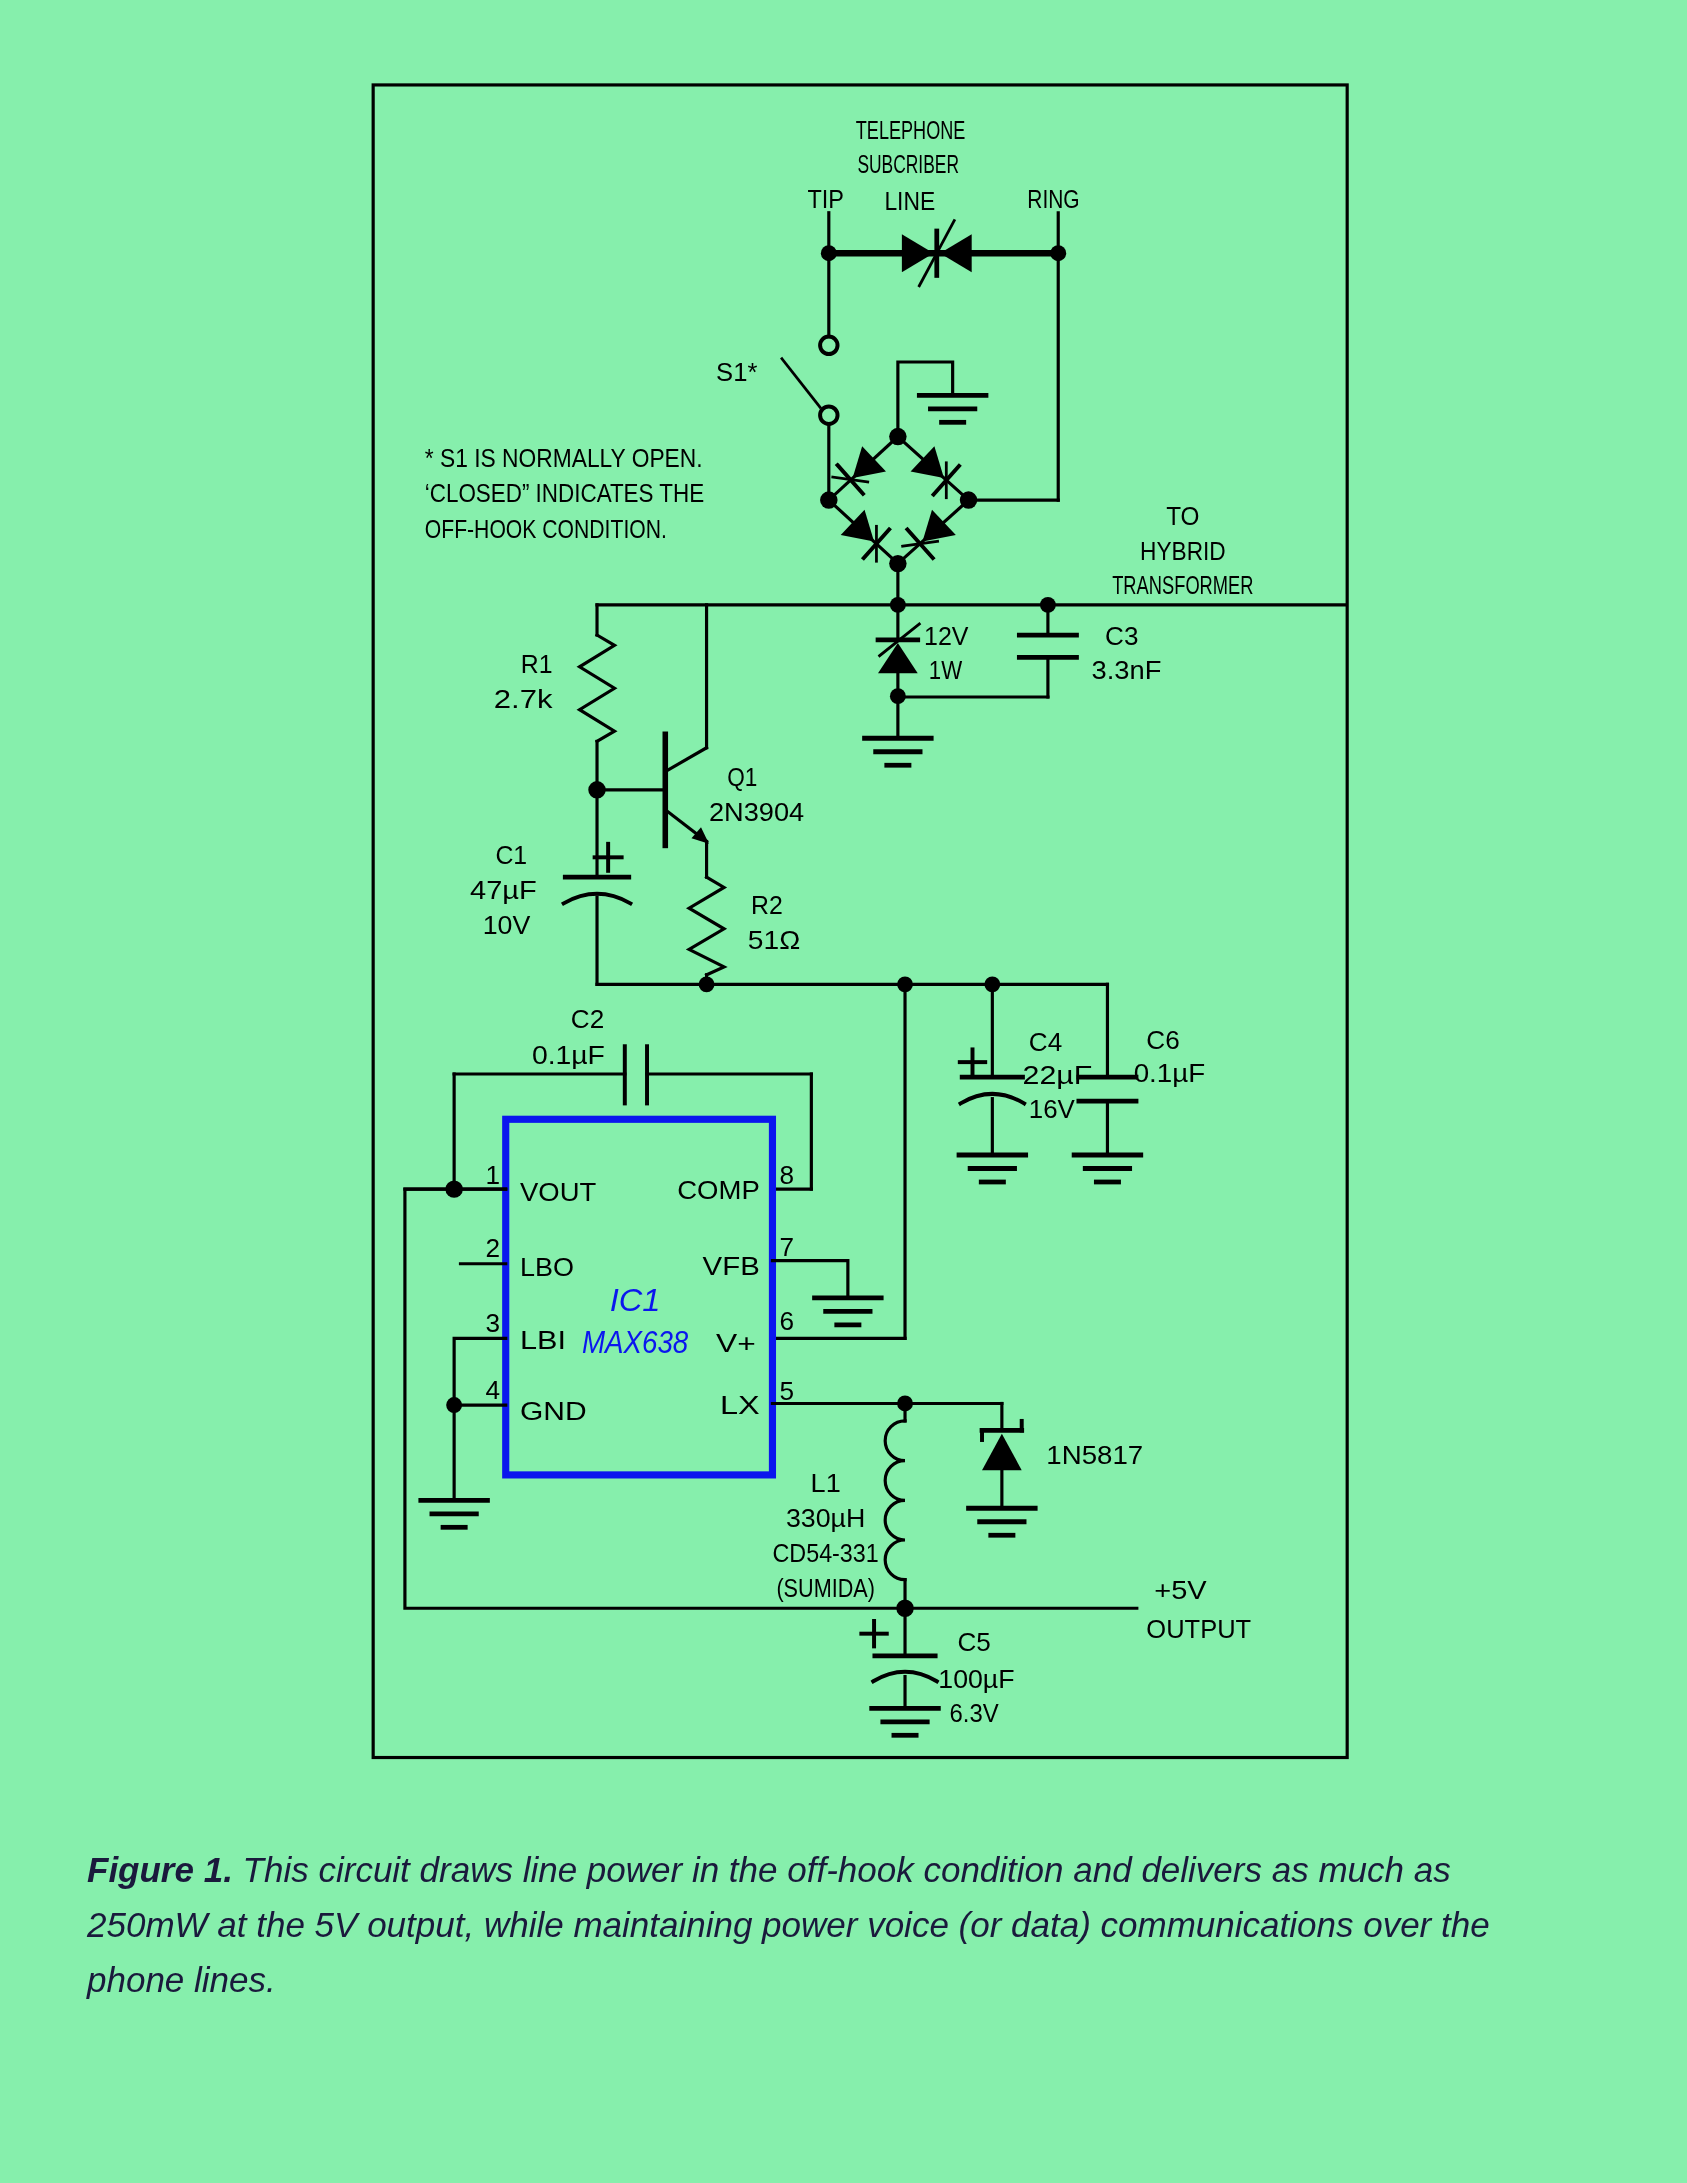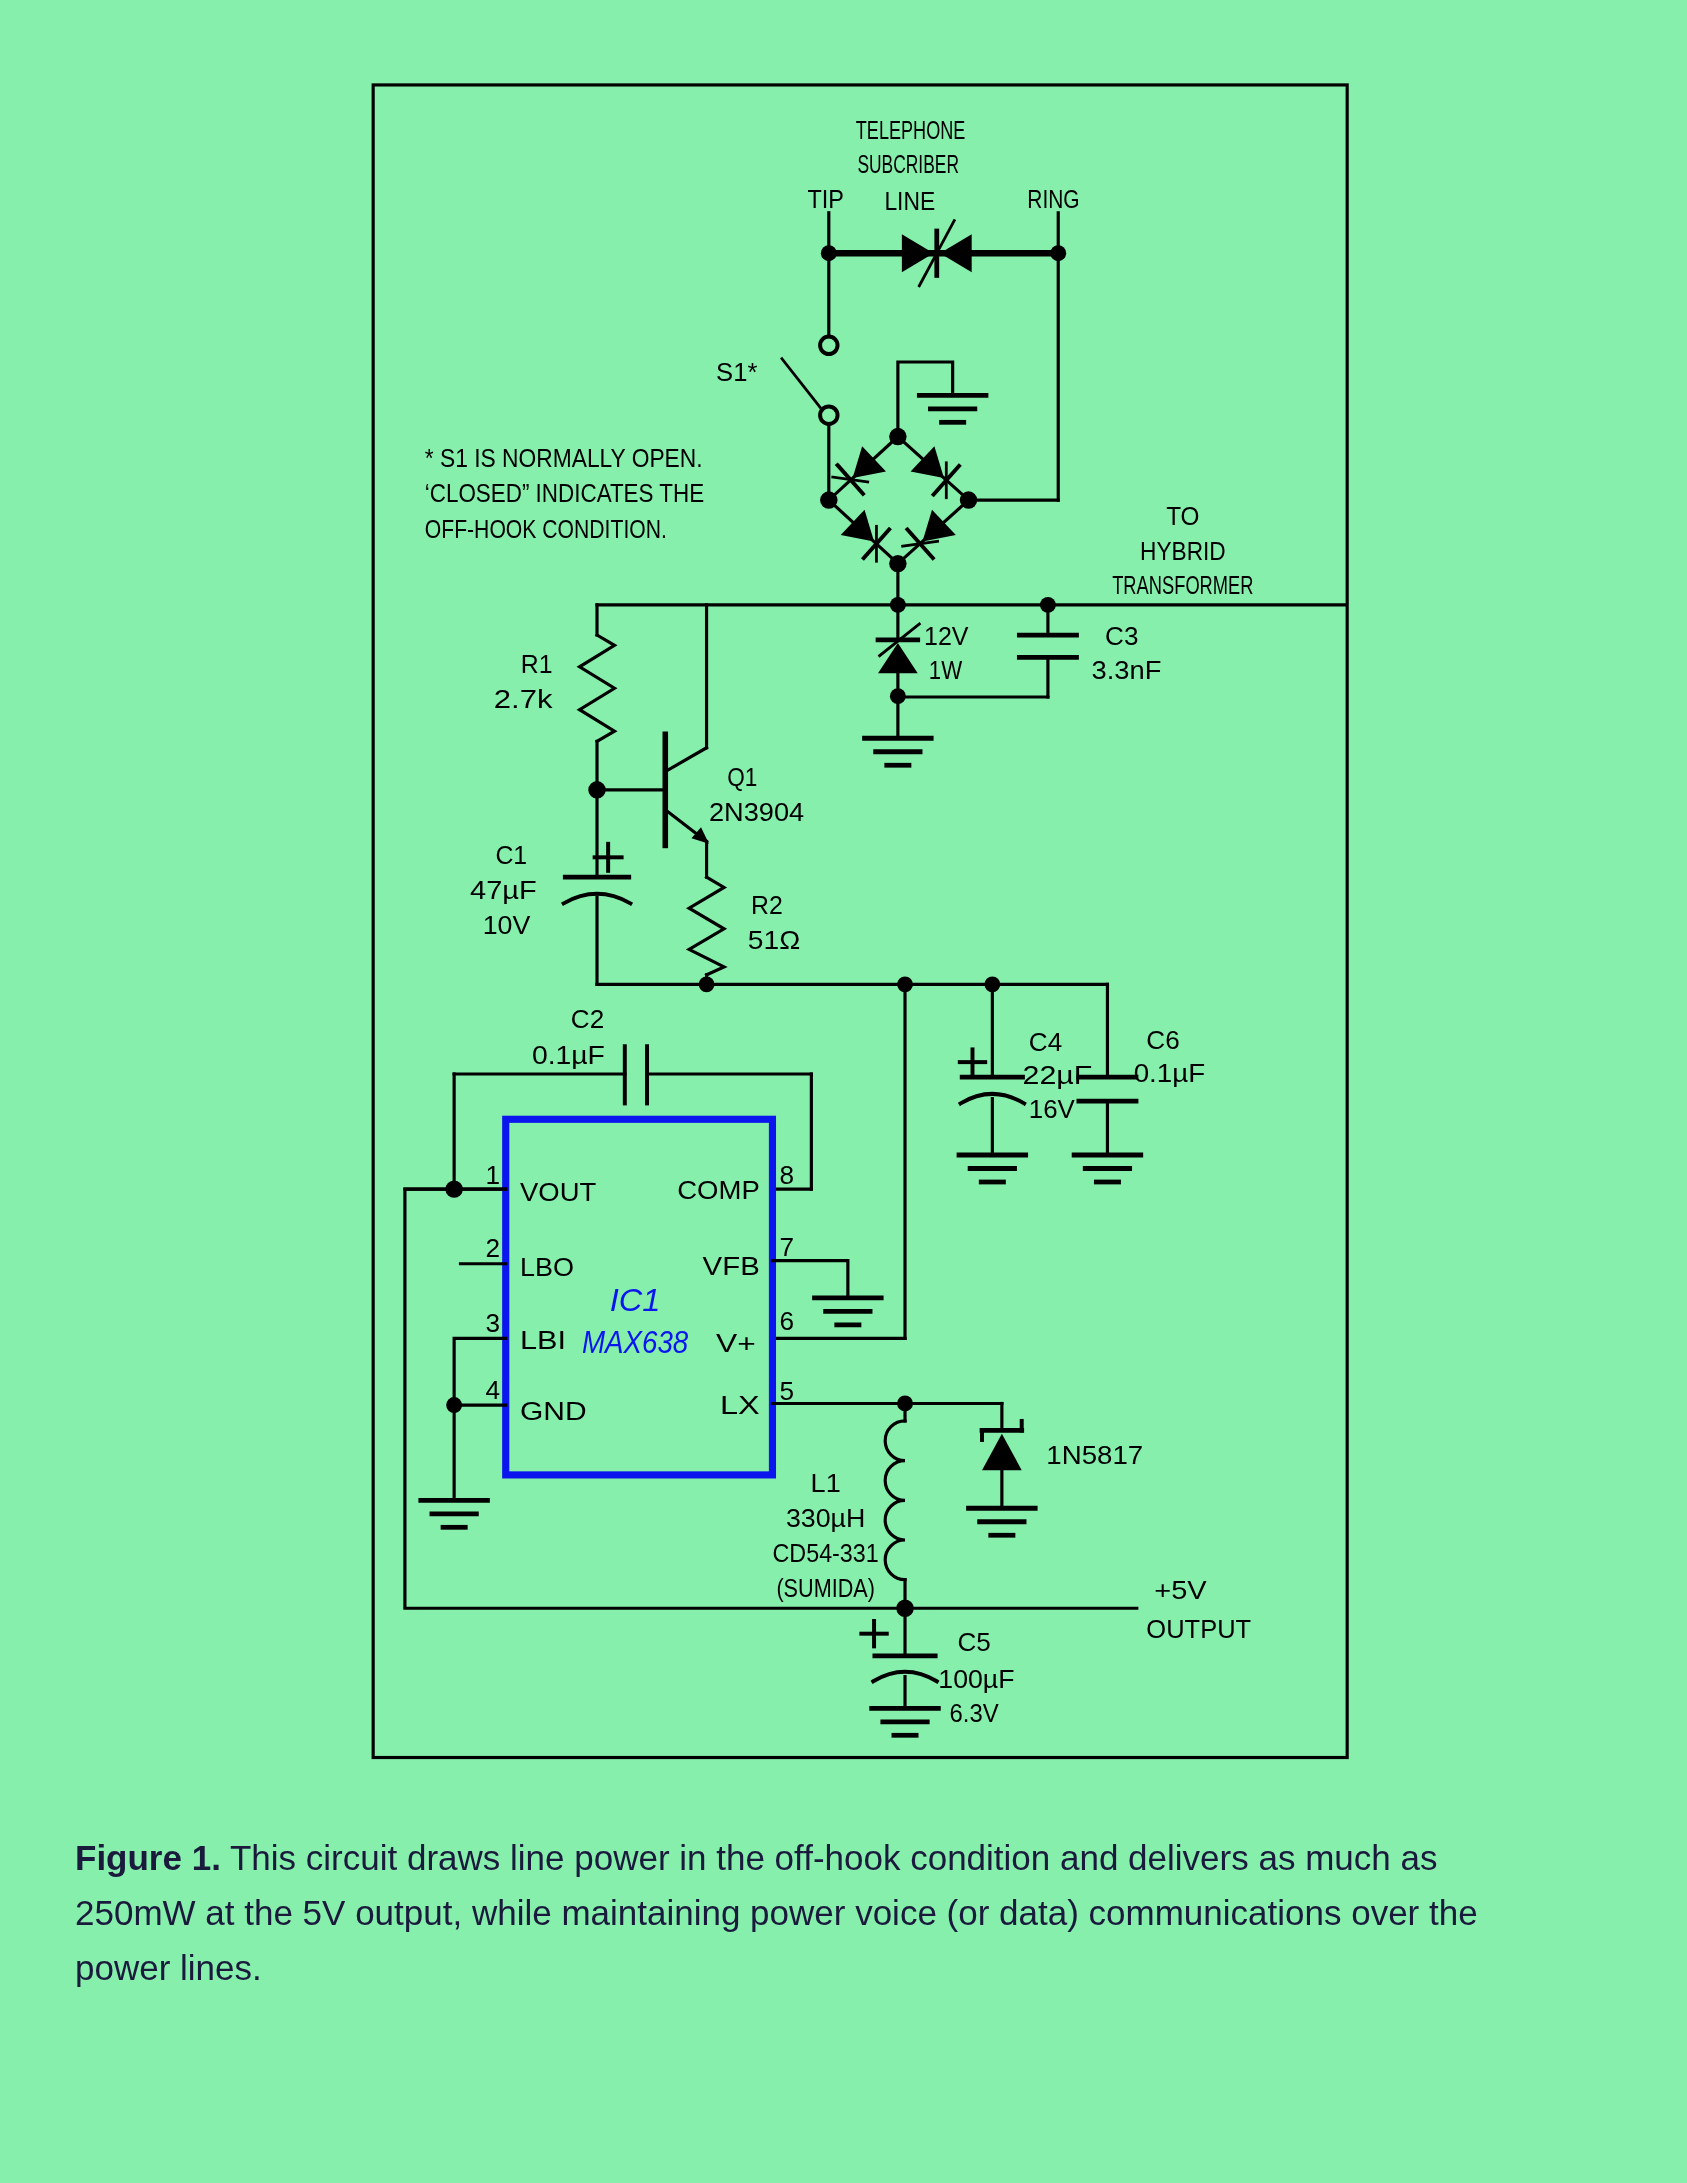--- a/index.html
+++ b/index.html
@@ -9,22 +9,22 @@
   svg text.it{font-style:italic;}
   svg text.blue{fill:var(--ic-blue);}
   .w{stroke:var(--ink);stroke-width:4;fill:none;stroke-linecap:square;}
   .w8{stroke:var(--ink);stroke-width:8;fill:none;stroke-linecap:square;}
   .sym{stroke:var(--ink);stroke-width:5;fill:none;stroke-linecap:square;}
   .sym6{stroke:var(--ink);stroke-width:6;fill:none;stroke-linecap:square;}
   .thin{stroke:var(--ink);stroke-width:3.5;fill:none;stroke-linecap:square;}
   .blk{fill:var(--ink);stroke:none;}
   .icbox{stroke:var(--ic-blue);stroke-width:9;fill:none;}
   .cap{position:absolute;left:75px;top:1830px;width:1580px;color:var(--caption);
-       font-family:"Liberation Sans","DejaVu Sans",sans-serif;
-       font-size:35px;line-height:55px;margin:0;}
+       font-family:"Liberation Sans","DejaVu Sans",sans-serif;font-style:italic;
+       font-size:35px;line-height:55px;margin:12px;}
   .cap b{font-weight:bold;}
 </style>
 </head>
 <body>
 
 <div class="page">
 <svg width="1687" height="2183" viewBox="0 0 2125 2750">
 
   <rect x="470" y="107" width="1227" height="2107" class="w"></rect>
 
@@ -320,15 +320,15 @@
   <text x="1510" y="2064" text-anchor="middle" textLength="132" lengthAdjust="spacingAndGlyphs">OUTPUT</text>
 
   <text x="1206" y="2080" textLength="42" lengthAdjust="spacingAndGlyphs">C5</text>
   <text x="1182" y="2126" textLength="96" lengthAdjust="spacingAndGlyphs">100µF</text>
   <text x="1196" y="2169" textLength="62" lengthAdjust="spacingAndGlyphs">6.3V</text>
 </svg>
 
   
   <p class="cap"><b><span>Figure 1.</span></b><span> This circuit draws line power in the off-hook condition and delivers as much as</span><br>
   <span>250mW at the 5V output, while maintaining power voice (or data) communications over the</span><br>
-  <span>power lines.</span></p>
+  <span>phone lines.</span></p>
 </div>
 
 
 </body></html>

